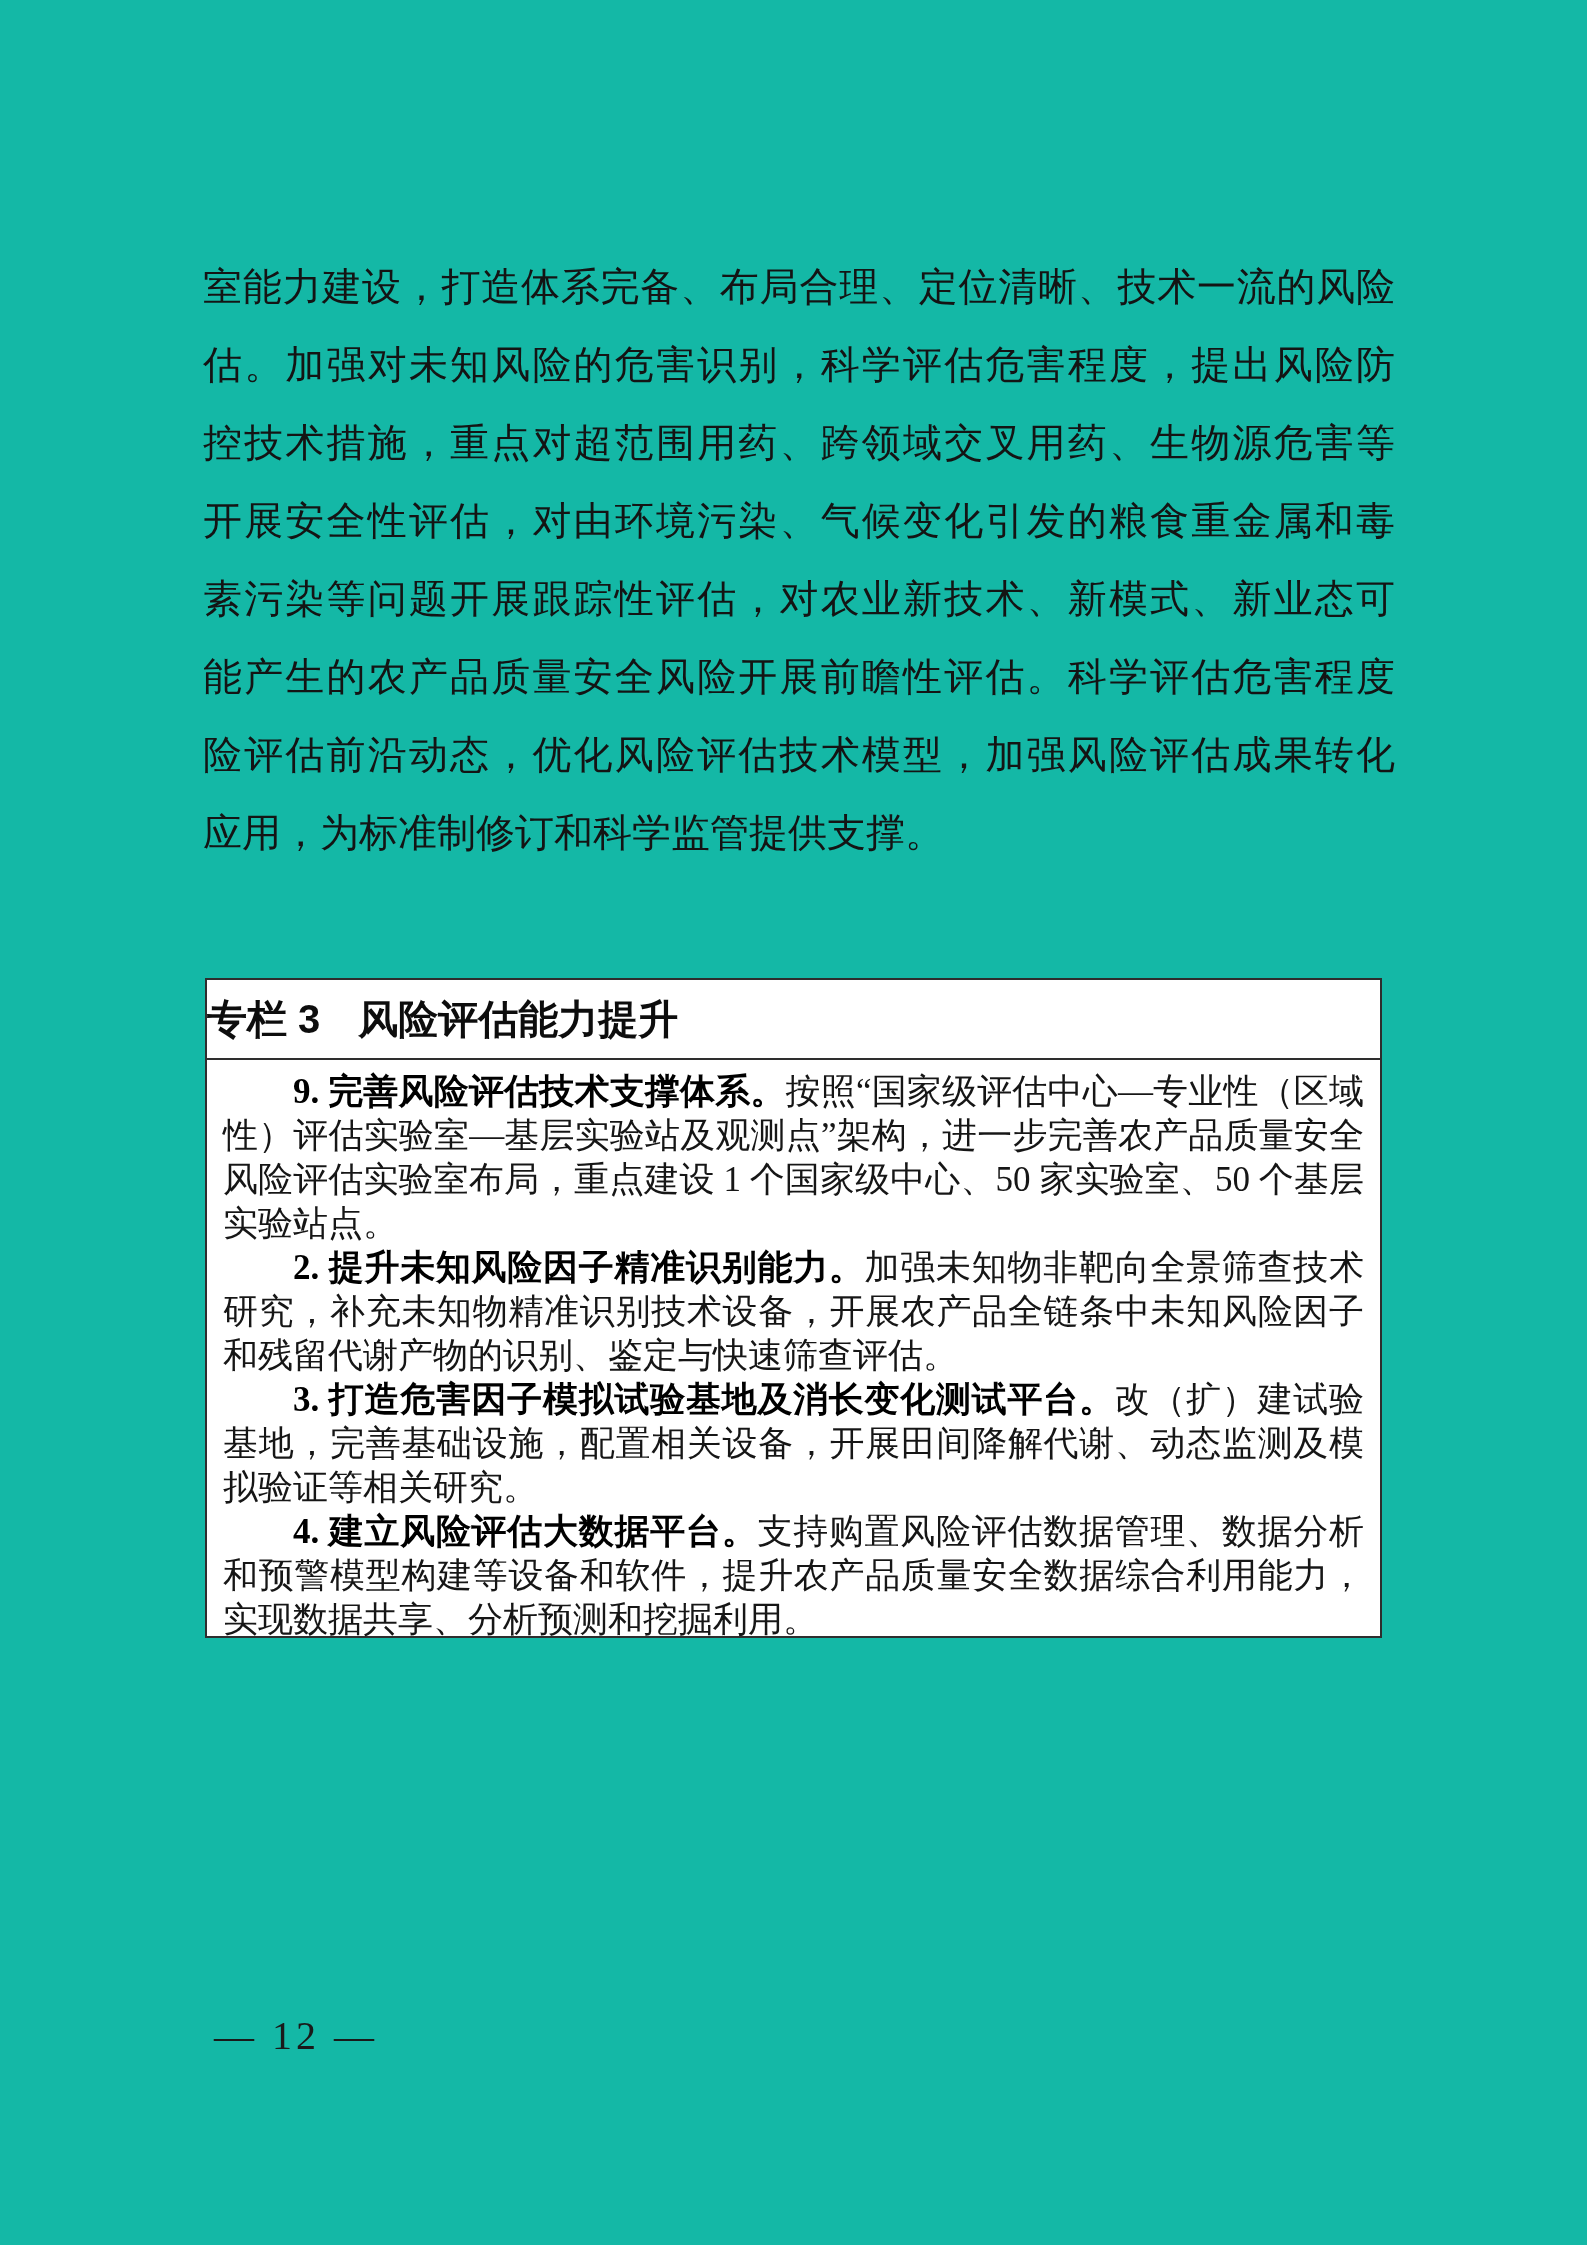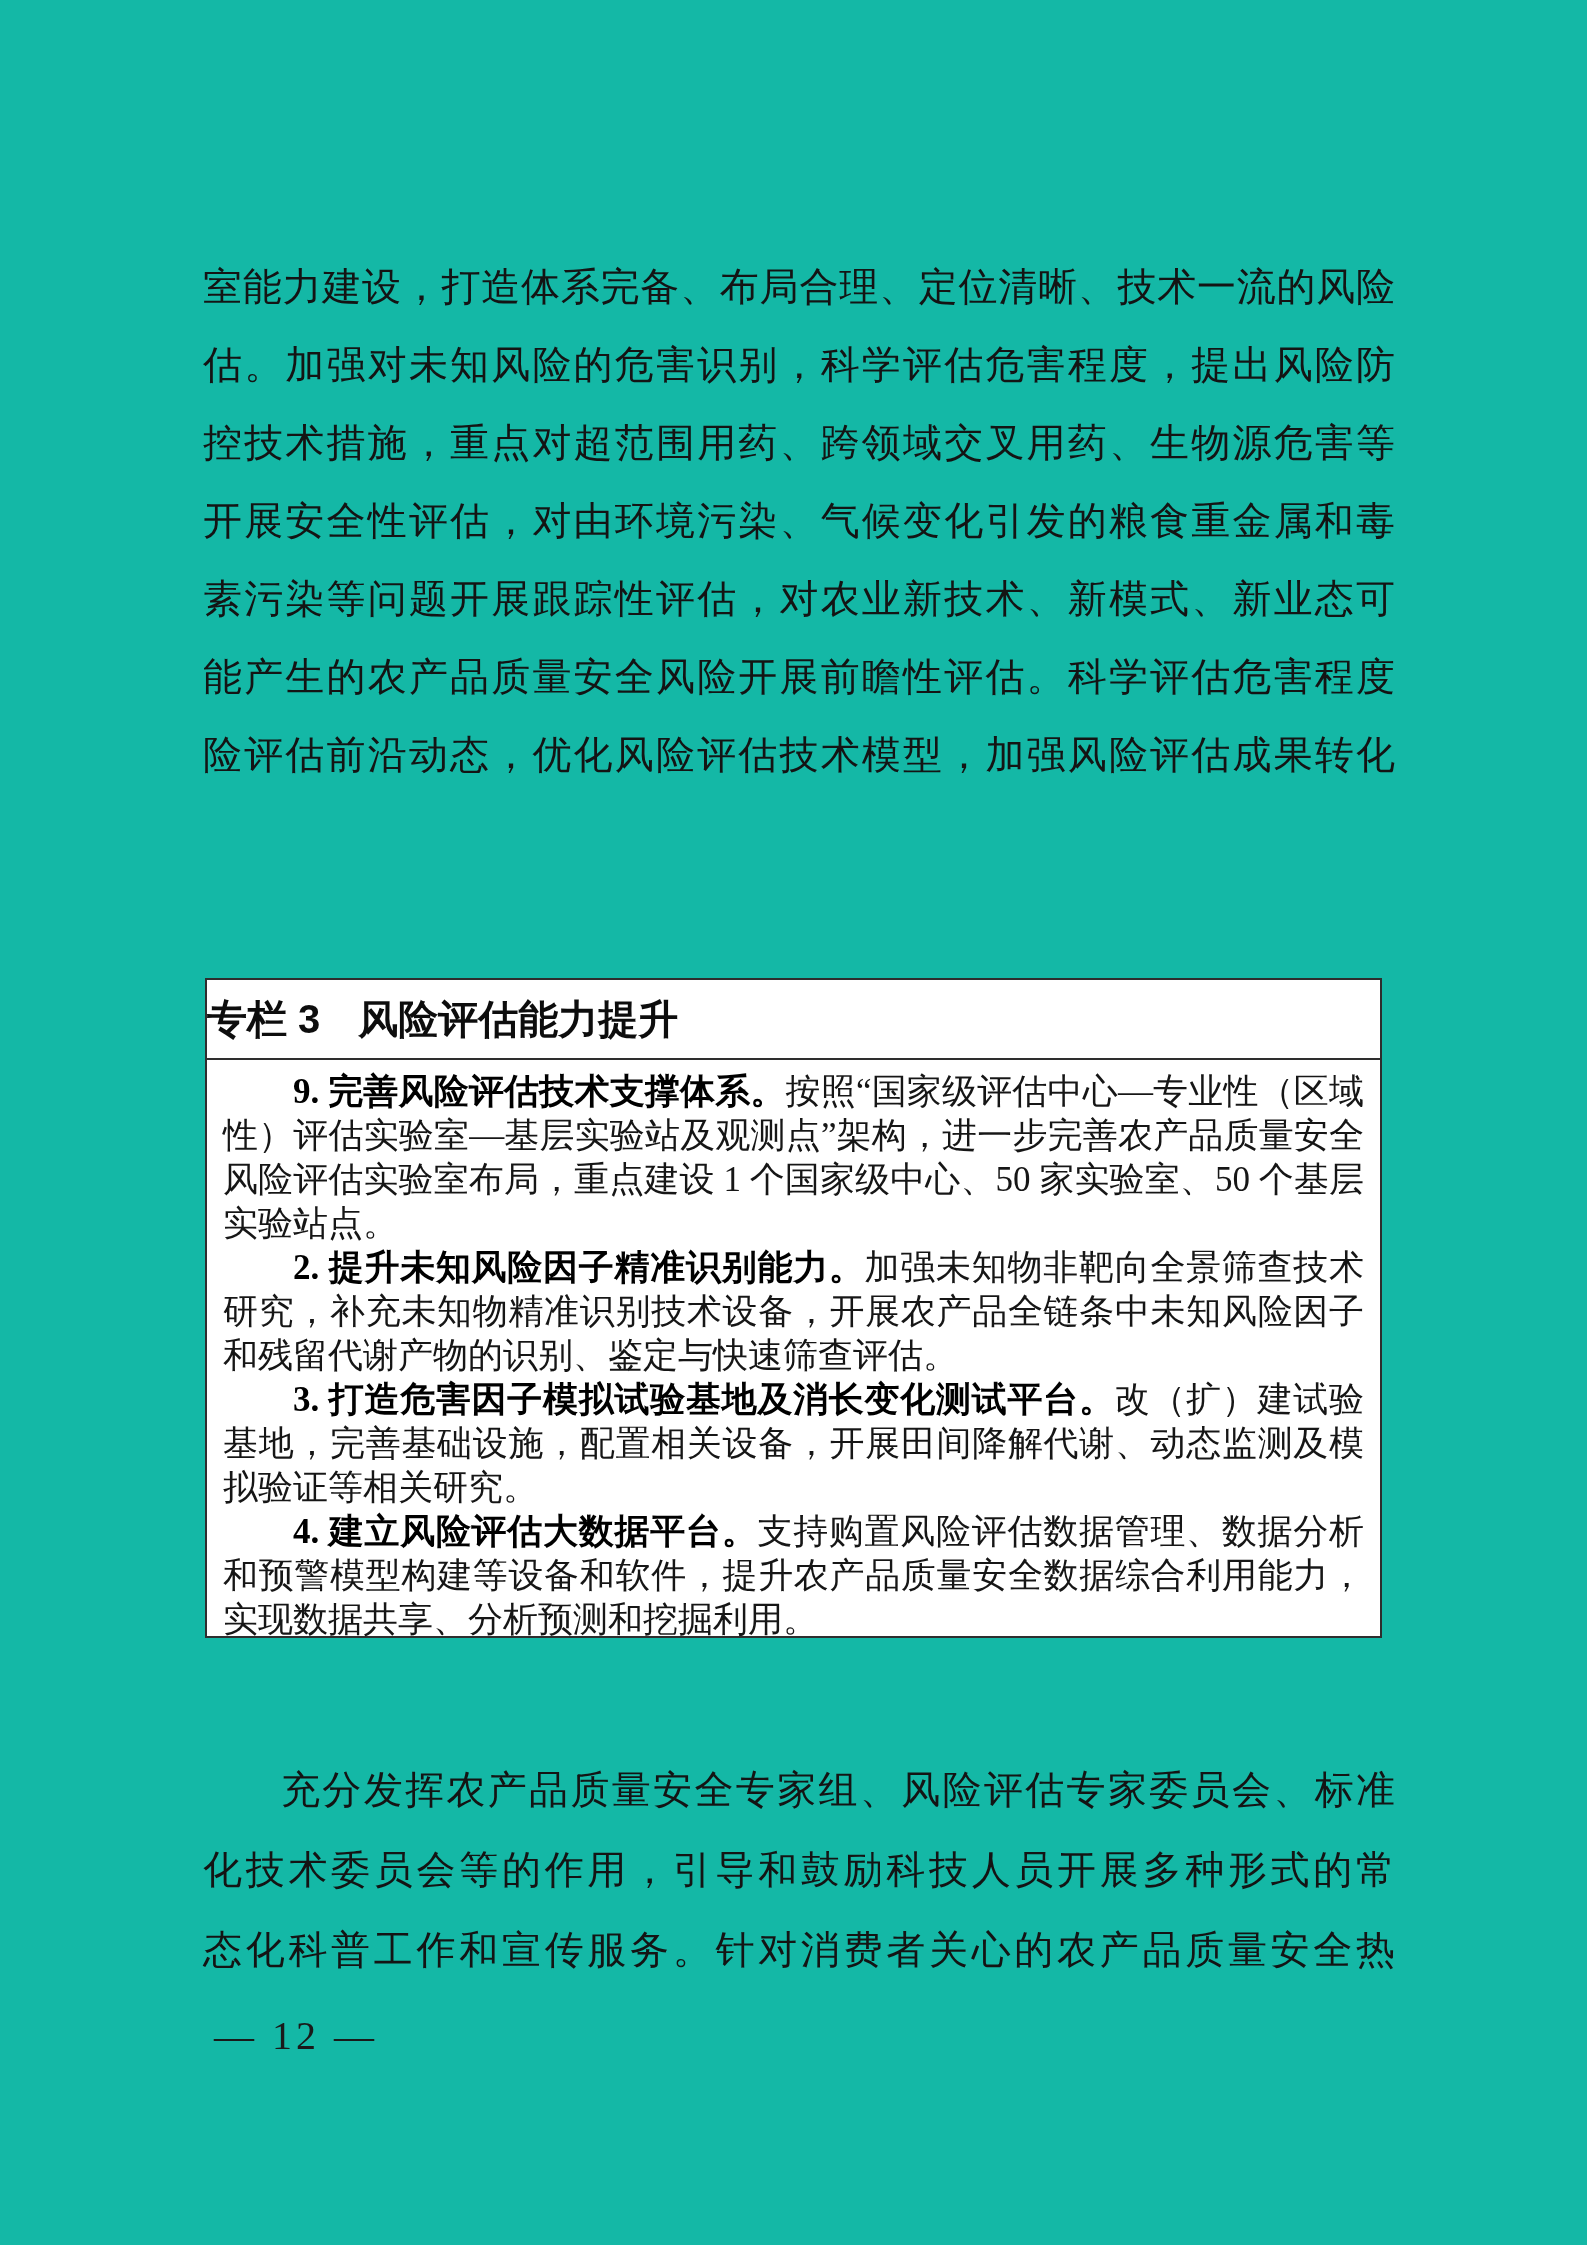--- a/index.html
+++ b/index.html
@@ -100,38 +100,34 @@
 <div class="page">
 
   <div class="para para1" style="top:248px">
     <div class="bline jl">室能力建设，打造体系完备、布局合理、定位清晰、技术一流的风险</div>
     <div class="bline jl">估。加强对未知风险的危害识别，科学评估危害程度，提出风险防</div>
     <div class="bline jl">控技术措施，重点对超范围用药、跨领域交叉用药、生物源危害等</div>
     <div class="bline jl">开展安全性评估，对由环境污染、气候变化引发的粮食重金属和毒</div>
     <div class="bline jl">素污染等问题开展跟踪性评估，对农业新技术、新模式、新业态可</div>
     <div class="bline jl">能产生的农产品质量安全风险开展前瞻性评估。科学评估危害程度</div>
     <div class="bline jl">险评估前沿动态，优化风险评估技术模型，加强风险评估成果转化</div>
+    <div class="bline">应用，为标准制修订和科学监管提供支撑。</div>
   </div>
 
   <div class="panel">
     <div class="panel-header">
       <span>专栏 3</span>
       <span class="panel-title-gap"></span>
       <span>风险评估能力提升</span>
     </div>
     <div class="panel-body">
       <p class="pitem"><span class="lead">9. 完善风险评估技术支撑体系。</span><span>按照“国家级评估中心—专业性（区域性）评估实验室—基层实验站及观测点”架构，进一步完善农产品质量安全风险评估实验室布局，重点建设 1 个国家级中心、50 家实验室、50 个基层实验站点。</span></p>
       <p class="pitem"><span class="lead">2. 提升未知风险因子精准识别能力。</span><span>加强未知物非靶向全景筛查技术研究，补充未知物精准识别技术设备，开展农产品全链条中未知风险因子和残留代谢产物的识别、鉴定与快速筛查评估。</span></p>
       <p class="pitem"><span class="lead">3. 打造危害因子模拟试验基地及消长变化测试平台。</span><span>改（扩）建试验基地，完善基础设施，配置相关设备，开展田间降解代谢、动态监测及模拟验证等相关研究。</span></p>
       <p class="pitem"><span class="lead">4. 建立风险评估大数据平台。</span><span>支持购置风险评估数据管理、数据分析和预警模型构建等设备和软件，提升农产品质量安全数据综合利用能力，实现数据共享、分析预测和挖掘利用。</span></p>
     </div>
   </div>
 
 
-  <div class="para para2" style="top:1750px">
-    <div class="bline jl indent">充分发挥农产品质量安全专家组、风险评估专家委员会、标准</div>
-    <div class="bline jl">化技术委员会等的作用，引导和鼓励科技人员开展多种形式的常</div>
-    <div class="bline jl">态化科普工作和宣传服务。针对消费者关心的农产品质量安全热</div>
-  </div>
 
   <div class="footer">— 12 —</div>
 
 </div>
 
 </body></html>

